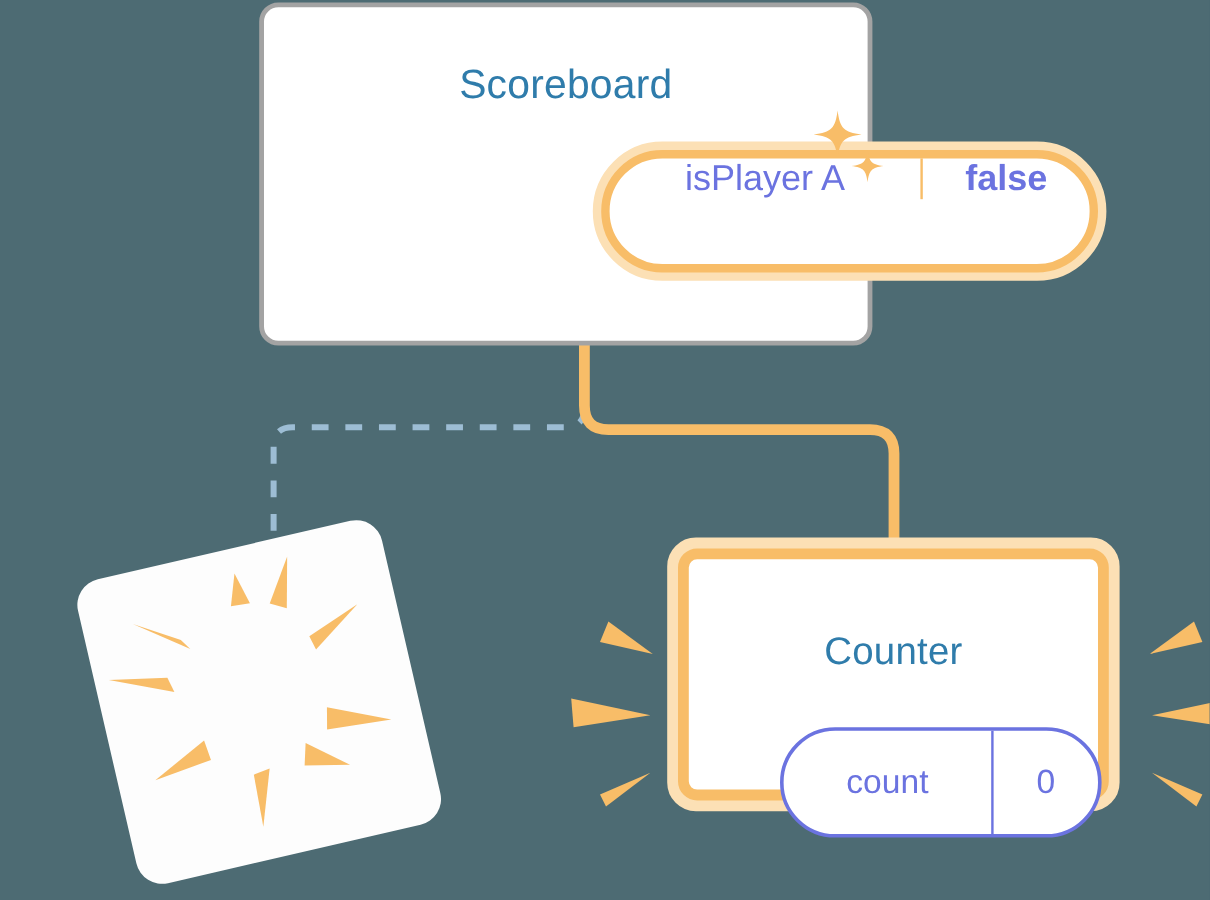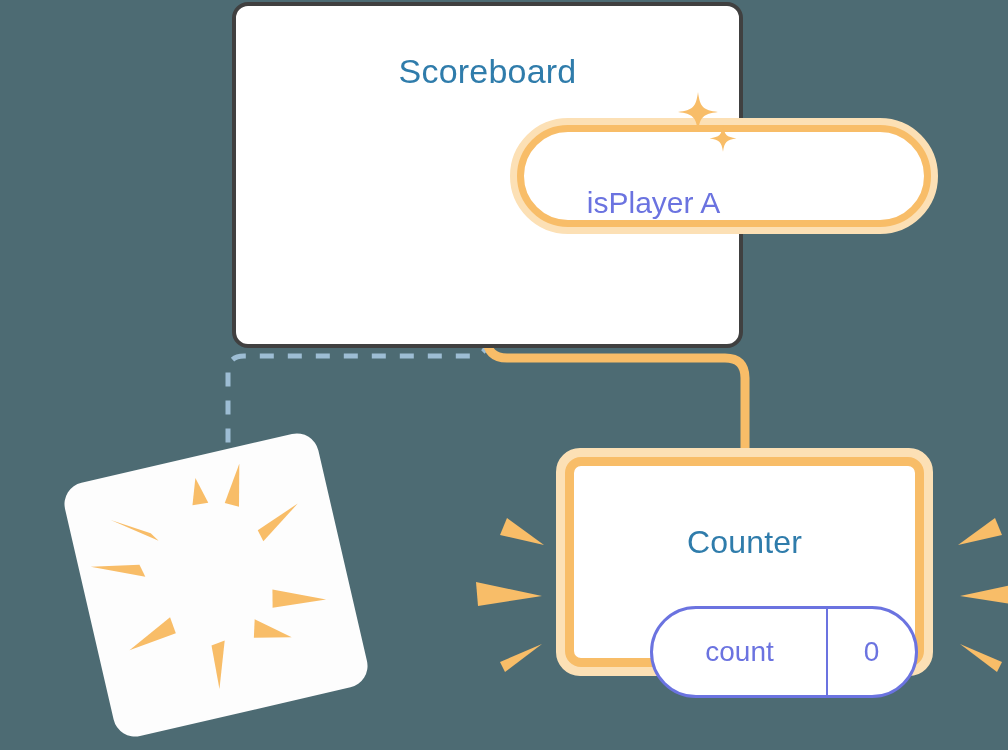--- a/index.html
+++ b/index.html
@@ -32,25 +32,25 @@
 
   
   .card {
     position: absolute;
     box-sizing: border-box;
     background: #ffffff;
   }
 
   
   .card-scoreboard {
-    left: 232px;
+    left: 216px;
     top: 2px;
     width: 511px;
-    height: 346px;
-    border: 4px solid #404040;
+    height: 286px;
+    border: 4px solid #a3a3a3;
     border-radius: 16px;
   }
 
   
   .card-counter {
     left: 556px;
     top: 448px;
     width: 377px;
     height: 228px;
     border: 9px solid #fce0b5;
@@ -112,21 +112,21 @@
     background: #fce0b5;
   }
   .pill-highlight-inner {
     position: absolute;
     left: 0; top: 0; right: 0; bottom: 0;
     border: 7px solid #f8bd68;
     border-radius: 999px;
     background: #ffffff;
     box-sizing: border-box;
     display: flex;
-    align-items: flex-end;
+    align-items: flex-start;
   }
 
   
   .pill-plain {
     left: 76px;
     top: 140px;
     width: 268px;
     height: 92px;
     border: 3px solid #6b73e0;
     border-radius: 999px;
@@ -211,20 +211,21 @@
 
     <path d="M 487 282 L 487 338 Q 487 358 507 358 L 725 358 Q 745 358 745 378 L 745 456" fill="none" stroke="#f8bd68" stroke-width="9" stroke-linecap="butt"></path>
   </svg>
 
   <div class="card card-scoreboard">
     <div class="card-title title-scoreboard">Scoreboard</div>
 
     <div class="pill pill-highlight">
       <div class="pill-highlight-inner">
         <div class="pill-key">isPlayer A</div>
+        <div class="pill-val">false</div>
       </div>
     </div>
   </div>
 
   <svg class="sparkles" viewBox="0 0 80 80" aria-hidden="true">
     <path d="M30 2 C32 17 35 20 50 22 C35 24 32 27 30 42 C28 27 25 24 10 22 C25 20 28 17 30 2 Z" fill="#f8bd68"></path>
     <path d="M55 35 C56.4 45 58.4 47 68.4 48.4 C58.4 49.8 56.4 51.8 55 61.8 C53.6 51.8 51.6 49.8 41.6 48.4 C51.6 47 53.6 45 55 35 Z" fill="#f8bd68"></path>
   </svg>
 
   <div class="card card-flash"></div>

